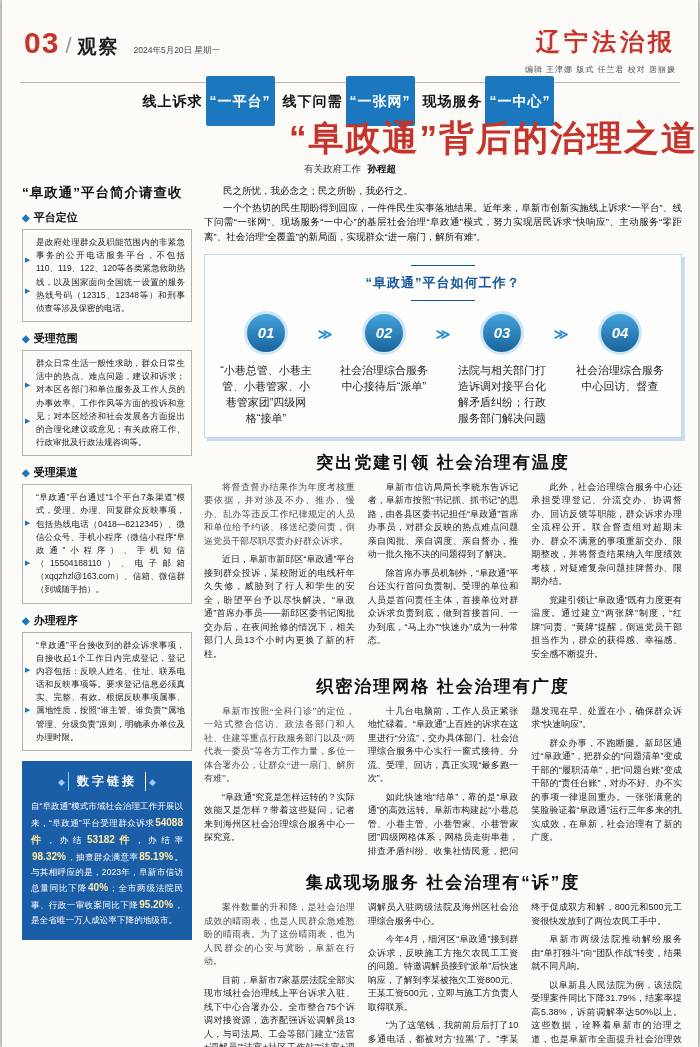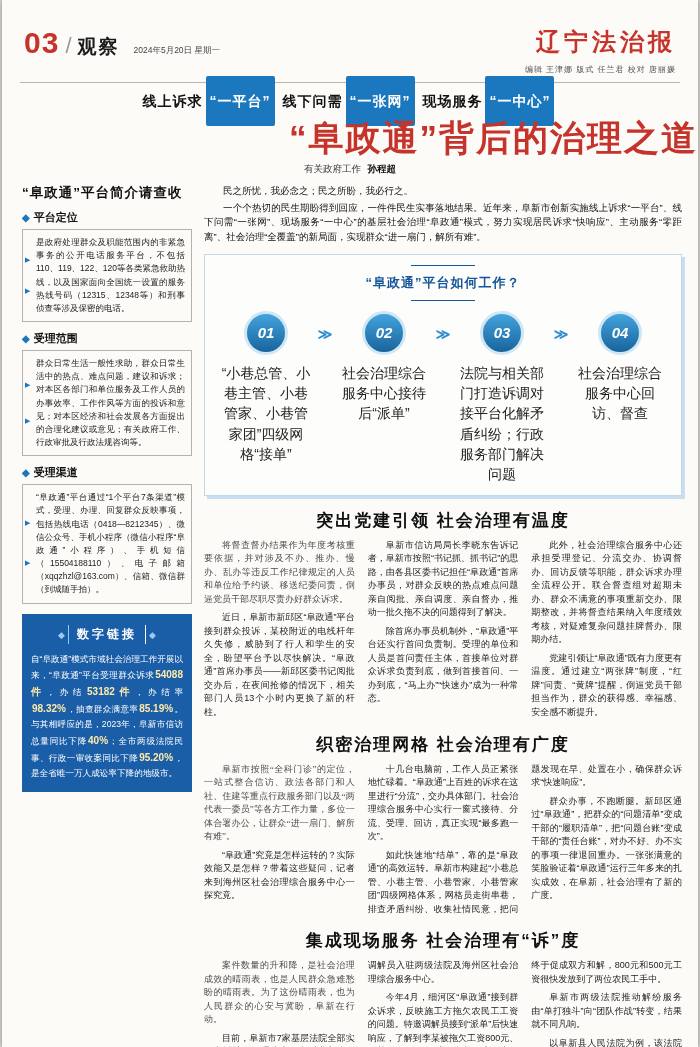--- a/index.html
+++ b/index.html
@@ -49,21 +49,21 @@
   
   .flow { margin:9px 0 4px; border:1px solid #c3d7e8; box-shadow:3px 3px 0 #c9def0; padding:10px 10px 10px; background:#fdfdfc; }
   .flow-title-row { display:flex; align-items:center; justify-content:center; gap:8px; margin-bottom:10px;flex-direction:column; }
   .flow-line { height:1px; width:64px; background:#15559a; }
   .flow-title { font-size:13px; font-weight:bold; color:#15559a; letter-spacing:1px; }
   .flow-row { display:flex; align-items:flex-start; }
   .flow-step { flex:1; text-align:center; }
   .flow-circle { width:44px; height:44px; border-radius:50%; margin:0 auto 8px;
     background:linear-gradient(180deg,#43a3dd,#19649c); border:3px solid #cfe6f5;
     color:#fff; font-size:15px; font-weight:bold; font-style:italic; line-height:38px; }
-  .flow-text { font-size:14px; line-height:1.45; color:#222; padding:0 4px; }
+  .flow-text { font-size:11px; line-height:1.45; color:#222; padding:0 4px; }
   .flow-chev { width:16px; text-align:center; color:#2e8fd0; font-weight:bold; font-size:14px; margin-top:15px; }
   
   .art-head { text-align:center; font-size:17px; font-weight:bold; color:#101010; letter-spacing:2px; margin:13px 0 7px; }
   .cols3 { column-count:3; column-gap:13px; }
   .cols3 p { font-size:9px; line-height:1.5; text-align:justify; text-indent:2em; color:#222; margin-bottom:5px; }
   .cols3 p.pq { font-family:"Liberation Serif", serif; color:#4a4a4a; }
 </style>
 </head>
 <body>
 
@@ -117,20 +117,28 @@
 
     <div class="sb-sec">
       <div class="sb-label"><span class="dia">◆</span><span>受理渠道</span></div>
       <div class="sb-box">
         <span class="tri t1">▶</span>
         <span class="tri t2">▶</span>
         <span>“阜政通”平台通过“1个平台7条渠道”模式，受理、办理、回复群众反映事项，包括热线电话（0418—8212345）、微信公众号、手机小程序（微信小程序“阜政通”小程序）、手机短信（15504188110）、电子邮箱（xqqzhzl@163.com）、信箱、微信群（到城随手拍）。</span>
       </div>
     </div>
 
+    <div class="sb-sec">
+      <div class="sb-label"><span class="dia">◆</span><span>办理程序</span></div>
+      <div class="sb-box">
+        <span class="tri t1">▶</span>
+        <span class="tri t2">▶</span>
+        <span>“阜政通”平台接收到的群众诉求事项，自接收起1个工作日内完成登记，登记内容包括：反映人姓名、住址、联系电话和反映事项等。要求登记信息必须真实、完整、有效。根据反映事项属事、属地性质，按照“谁主管、谁负责”“属地管理、分级负责”原则，明确承办单位及办理时限。</span>
+      </div>
+    </div>
 
     <div class="digital">
       <div class="digital-title-row">
         <span class="digital-dia">◆</span><span class="digital-title">数字链接</span><span class="digital-dia">◆</span>
       </div>
       <p class="digital-text">
         <span>自“阜政通”模式市域社会治理工作开展以来，“阜政通”平台受理群众诉求</span><span class="num">54088件</span><span>，办结</span><span class="num">53182件</span><span>，办结率</span><span class="num">98.32%</span><span>，抽查群众满意率</span><span class="num">85.19%</span><span>。与其相呼应的是，2023年，阜新市信访总量同比下降</span><span class="num">40%</span><span>；全市两级法院民事、行政一审收案同比下降</span><span class="num">95.20%</span><span>，是全省唯一万人成讼率下降的地级市。</span>
       </p>
     </div>
   </div>

